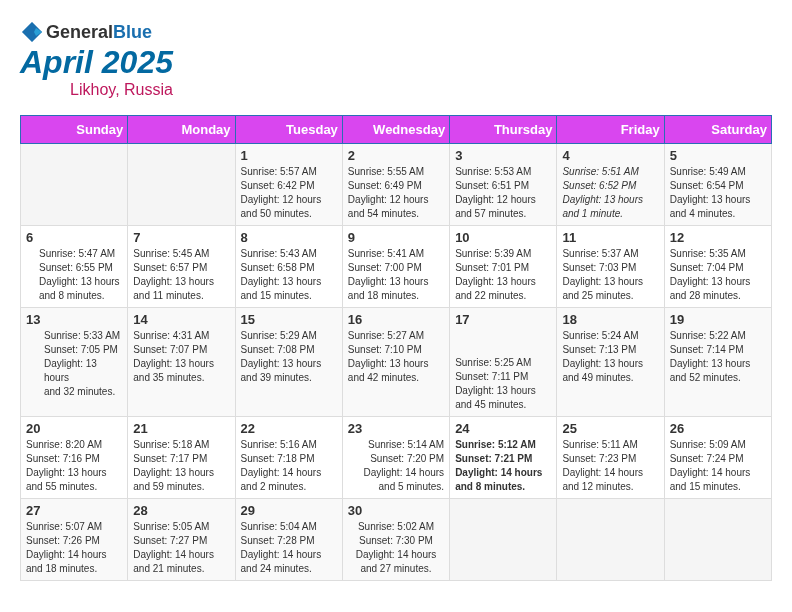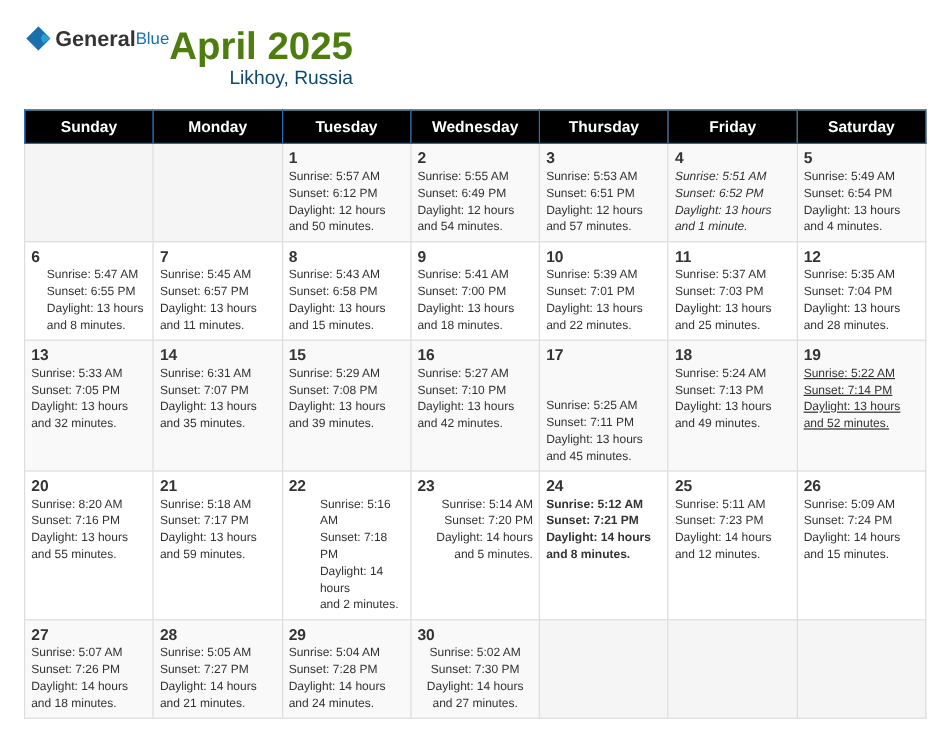--- a/index.html
+++ b/index.html
@@ -5,53 +5,55 @@
     * { box-sizing: border-box; margin: 0; padding: 0; }
     body {
       font-family: Arial, sans-serif;
       background: #fff;
       width: 792px;
       min-height: 612px;
       padding: 20px;
     }
     .header {
       display: flex;
-      justify-content: flex-start;
+      justify-content: space-between;
       align-items: flex-start;
       margin-bottom: 16px;
+      flex-direction: column;
     }
     .logo-icon {
       width: 24px;
       height: 24px;
       margin-right: 2px;
     }
     .title-block {
       text-align: right;
     }
     .month-year {
       font-size: 32px;
       font-weight: bold;
-      color: #4d7c0f;
+      color: #0369a1;
+      font-style: italic;
     }
     .location {
       font-size: 16px;
-      color: #0c4a6e;
+      color: #be185d;
     }
     .calendar {
       width: 100%;
       border-collapse: collapse;
       border: 1px solid #ccc;
     }
     .calendar th {
-      background-color: #000000;
+      background-color: #d946ef;
       color: #fff;
       font-size: 13px;
       font-weight: bold;
       padding: 6px 4px;
-      text-align: center;
+      text-align: right;
       border: 1px solid #2a6db5;
     }
     .calendar td {
       vertical-align: top;
       padding: 4px 5px;
       font-size: 10.5px;
       border: 1px solid #ddd;
       width: calc(100% / 7);
       min-height: 80px;
       color: #333;
@@ -92,21 +94,21 @@
 
 <div class="header">
   <div class="logo-wrapper">
     <div class="logo-line">
       <svg class="logo-icon" viewBox="0 0 24 24" xmlns="http://www.w3.org/2000/svg">
         <polygon points="12,2 22,12 12,22 2,12" fill="#1a6faf" opacity="0.3"></polygon>
         <polygon points="14,4 22,12 14,20 12,22 2,12 12,2" fill="#1a6faf"></polygon>
         <polygon points="16,8 22,12 16,16 14,12" fill="#2a9fd6"></polygon>
       </svg>
       <span style="font-size:18px;font-weight:bold;color:#333;">General</span>
-        <span style="font-size:14px;font-weight:normal;color:#1a6faf;">Blue</span>
+        <span style="font-size:18px;font-weight:bold;color:#1a6faf;">Blue</span>
     </div>
   </div>
   <div class="title-block">
     <div class="month-year">April 2025</div>
     <div class="location">Likhoy, Russia</div>
   </div>
 </div>
 
 <table class="calendar">
   <thead>
@@ -120,21 +122,21 @@
         <th>Saturday</th>
       </tr>
   </thead>
   <tbody id="calendar-body">
   <tr>
         <td class="empty-cell"></td>
         <td class="empty-cell"></td>
         <td>
           <span class="day-number">1</span>
           <div class="day-info" style="white-space: pre-line;">Sunrise: 5:57 AM
-Sunset: 6:12 PM
+Sunset: 6:42 PM
 Daylight: 12 hours
 and 50 minutes.</div>
         </td>
         <td>
           <span class="day-number">2</span>
           <div class="day-info" style="white-space: pre-line;">Sunrise: 5:55 AM
 Sunset: 6:49 PM
 Daylight: 12 hours
 and 54 minutes.</div>
         </td>
@@ -207,28 +209,28 @@
           <span class="day-number">12</span>
           <div class="day-info" style="white-space: pre-line;">Sunrise: 5:35 AM
 Sunset: 7:04 PM
 Daylight: 13 hours
 and 28 minutes.</div>
         </td>
       </tr>
       <tr>
         <td>
           <span class="day-number">13</span>
-          <div class="day-info" style="white-space: pre-line;">Sunrise: 5:33 AM
+          <div class="day-info" style="white-space: pre-line; margin-left: 18px;">Sunrise: 5:33 AM
 Sunset: 7:05 PM
 Daylight: 13 hours
 and 32 minutes.</div>
         </td>
         <td>
           <span class="day-number">14</span>
-          <div class="day-info" style="white-space: pre-line;">Sunrise: 6:31 AM
+          <div class="day-info" style="white-space: pre-line;">Sunrise: 4:31 AM
 Sunset: 7:07 PM
 Daylight: 13 hours
 and 35 minutes.</div>
         </td>
         <td>
           <span class="day-number">15</span>
           <div class="day-info" style="white-space: pre-line;">Sunrise: 5:29 AM
 Sunset: 7:08 PM
 Daylight: 13 hours
 and 39 minutes.</div>
@@ -249,21 +251,21 @@
         </td>
         <td>
           <span class="day-number">18</span>
           <div class="day-info" style="white-space: pre-line;">Sunrise: 5:24 AM
 Sunset: 7:13 PM
 Daylight: 13 hours
 and 49 minutes.</div>
         </td>
         <td>
           <span class="day-number">19</span>
-          <div class="day-info" style="white-space: pre-line; text-decoration: underline;">Sunrise: 5:22 AM
+          <div class="day-info" style="white-space: pre-line;">Sunrise: 5:22 AM
 Sunset: 7:14 PM
 Daylight: 13 hours
 and 52 minutes.</div>
         </td>
       </tr>
       <tr>
         <td>
           <span class="day-number">20</span>
           <div class="day-info" style="white-space: pre-line;">Sunrise: 8:20 AM
 Sunset: 7:16 PM
@@ -272,21 +274,21 @@
         </td>
         <td>
           <span class="day-number">21</span>
           <div class="day-info" style="white-space: pre-line;">Sunrise: 5:18 AM
 Sunset: 7:17 PM
 Daylight: 13 hours
 and 59 minutes.</div>
         </td>
         <td>
           <span class="day-number">22</span>
-          <div class="day-info" style="white-space: pre-line; margin-left: 26px;">Sunrise: 5:16 AM
+          <div class="day-info" style="white-space: pre-line;">Sunrise: 5:16 AM
 Sunset: 7:18 PM
 Daylight: 14 hours
 and 2 minutes.</div>
         </td>
         <td>
           <span class="day-number">23</span>
           <div class="day-info" style="white-space: pre-line; text-align: right;">Sunrise: 5:14 AM
 Sunset: 7:20 PM
 Daylight: 14 hours
 and 5 minutes.</div>

